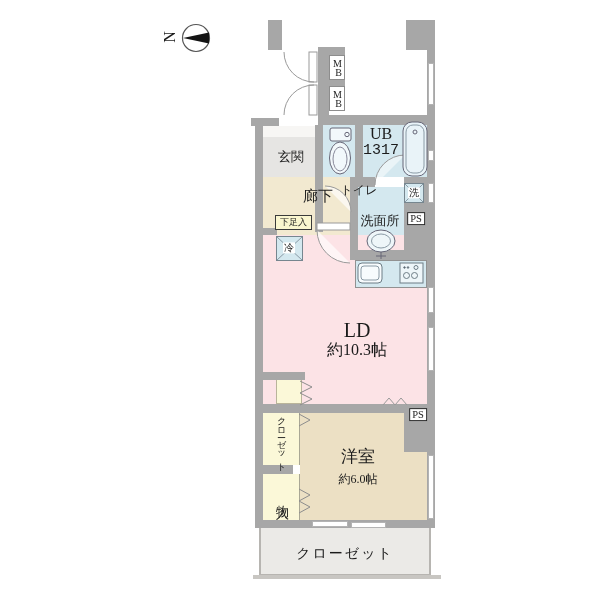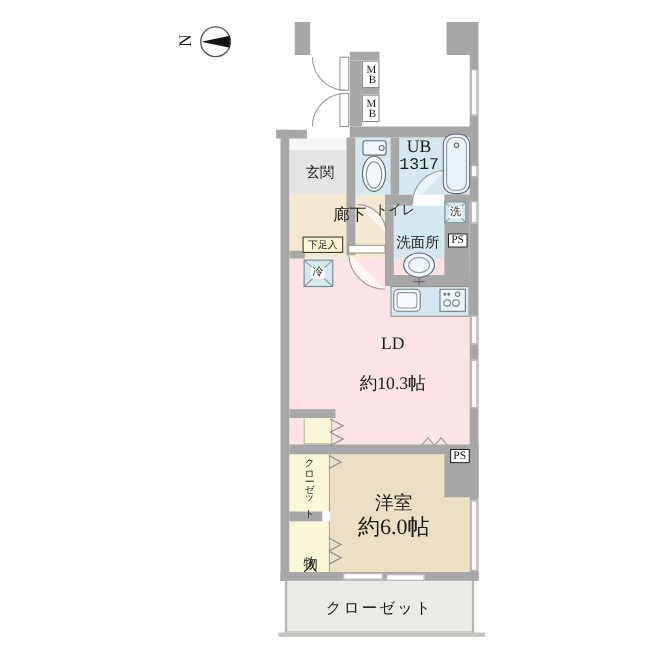--- a/index.html
+++ b/index.html
@@ -152,21 +152,21 @@
   <div class="lbl rot" style="left:170px;top:37px;font-size:16px;">N</div>
   <div class="lbl" style="left:291px;top:157px;font-size:13px;">玄関</div>
   <div class="lbl" style="left:339px;top:191px;font-size:12px;margin-left:20px;">トイレ</div>
   <div class="lbl" style="left:381px;top:134px;font-size:16px;">UB</div>
   <div class="lbl" style="left:381px;top:151px;font-size:15px;font-family:Liberation Mono, monospace;">1317</div>
   <div class="lbl" style="left:305px;top:196px;font-size:15px;margin-left:13px;">廊下</div>
   <div class="lbl" style="left:380px;top:221px;font-size:13px;">洗面所</div>
   <div class="lbl" style="left:414px;top:193px;font-size:10px;"><span class="tag">洗</span></div>
   <div class="lbl" style="left:416px;top:219px;font-size:10.5px;"><span class="tag" style="border:1px solid #222;padding:0 2px;">PS</span></div>
   <div class="lbl" style="left:289px;top:248px;font-size:10px;"><span class="tag">冷</span></div>
-  <div class="lbl" style="left:357px;top:313px;font-size:16px;">LD</div>
+  <div class="lbl" style="left:357px;top:330px;font-size:20px;">LD</div>
   <div class="lbl" style="left:357px;top:350px;font-size:16px;">約10.3帖</div>
   <div class="lbl" style="left:418px;top:415px;font-size:10.5px;"><span class="tag" style="border:1px solid #222;padding:0 2px;">PS</span></div>
   <div class="lbl" style="left:358px;top:457px;font-size:17px;">洋室</div>
-  <div class="lbl" style="left:358px;top:480px;font-size:20px;text-align:center;">約6.0帖</div>
+  <div class="lbl" style="left:358px;top:480px;font-size:12px;text-align:center;">約6.0帖</div>
   <div class="vlbl" style="left:281px;top:439px;font-size:9px;">クローゼット</div>
   <div class="vlbl" style="left:282px;top:496px;font-size:13px;">物入</div>
   <div class="lbl" style="left:345px;top:554px;font-size:14px;letter-spacing:2px;">クローゼット</div>
 </div>
 
 </body></html>

